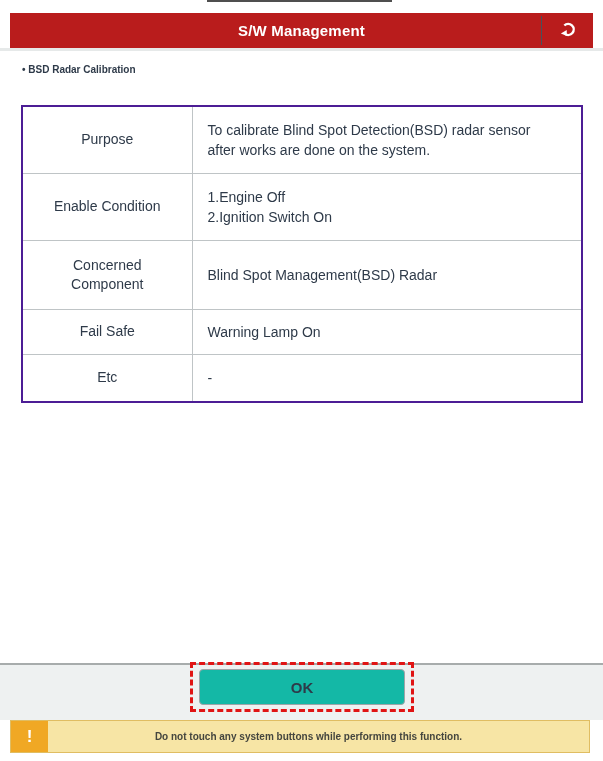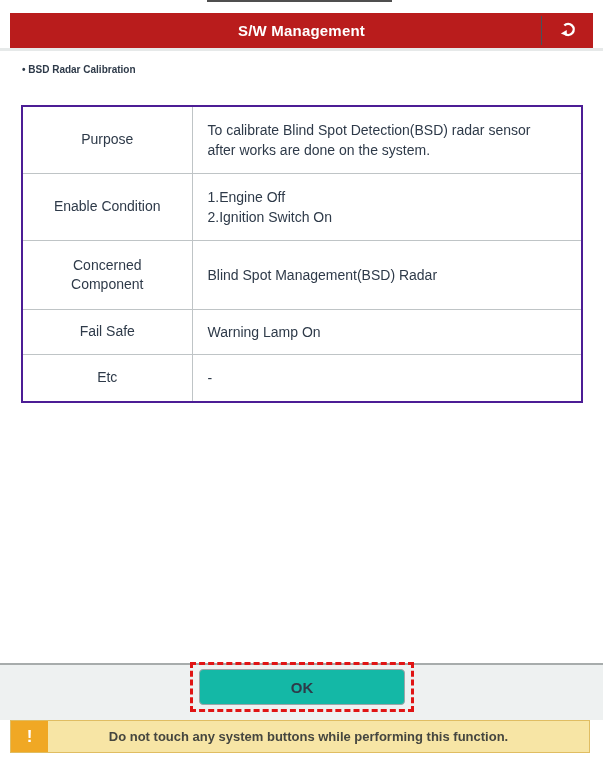--- a/index.html
+++ b/index.html
@@ -83,21 +83,21 @@
     background: #f7e5a5; border: 1px solid #e0bd62;
     display: flex; align-items: stretch;
   }
   .warn-icon {
     width: 37px; background: #f0a824;
     display: flex; align-items: center; justify-content: center;
     color: #ffffff; font-size: 17px; font-weight: bold;
   }
   .warn-text {
     flex: 1; display: flex; align-items: center; justify-content: center;
-    font-size: 13px; font-weight: bold; color: #45463f;
+    font-size: 10px; font-weight: bold; color: #45463f;
     padding-right: 20px;
   }
 </style>
 </head>
 <body>
 
 <div class="top-edge"></div>
 
 <div class="header">
   <div class="header-title">S/W Management</div>

